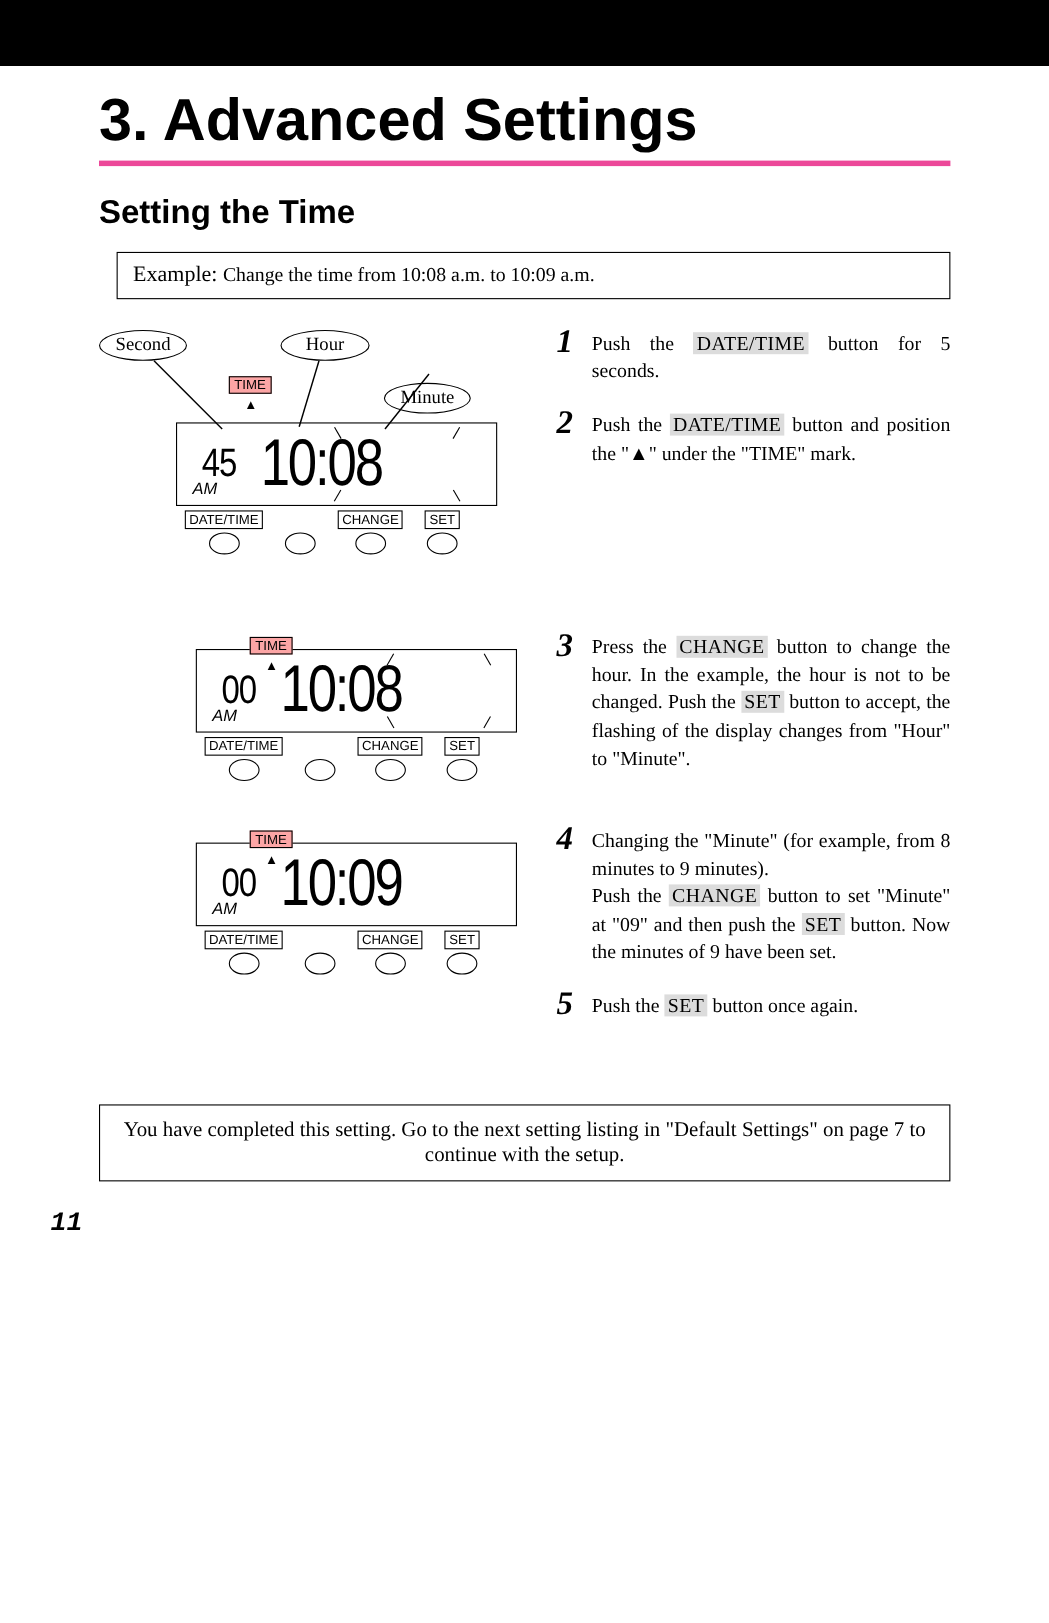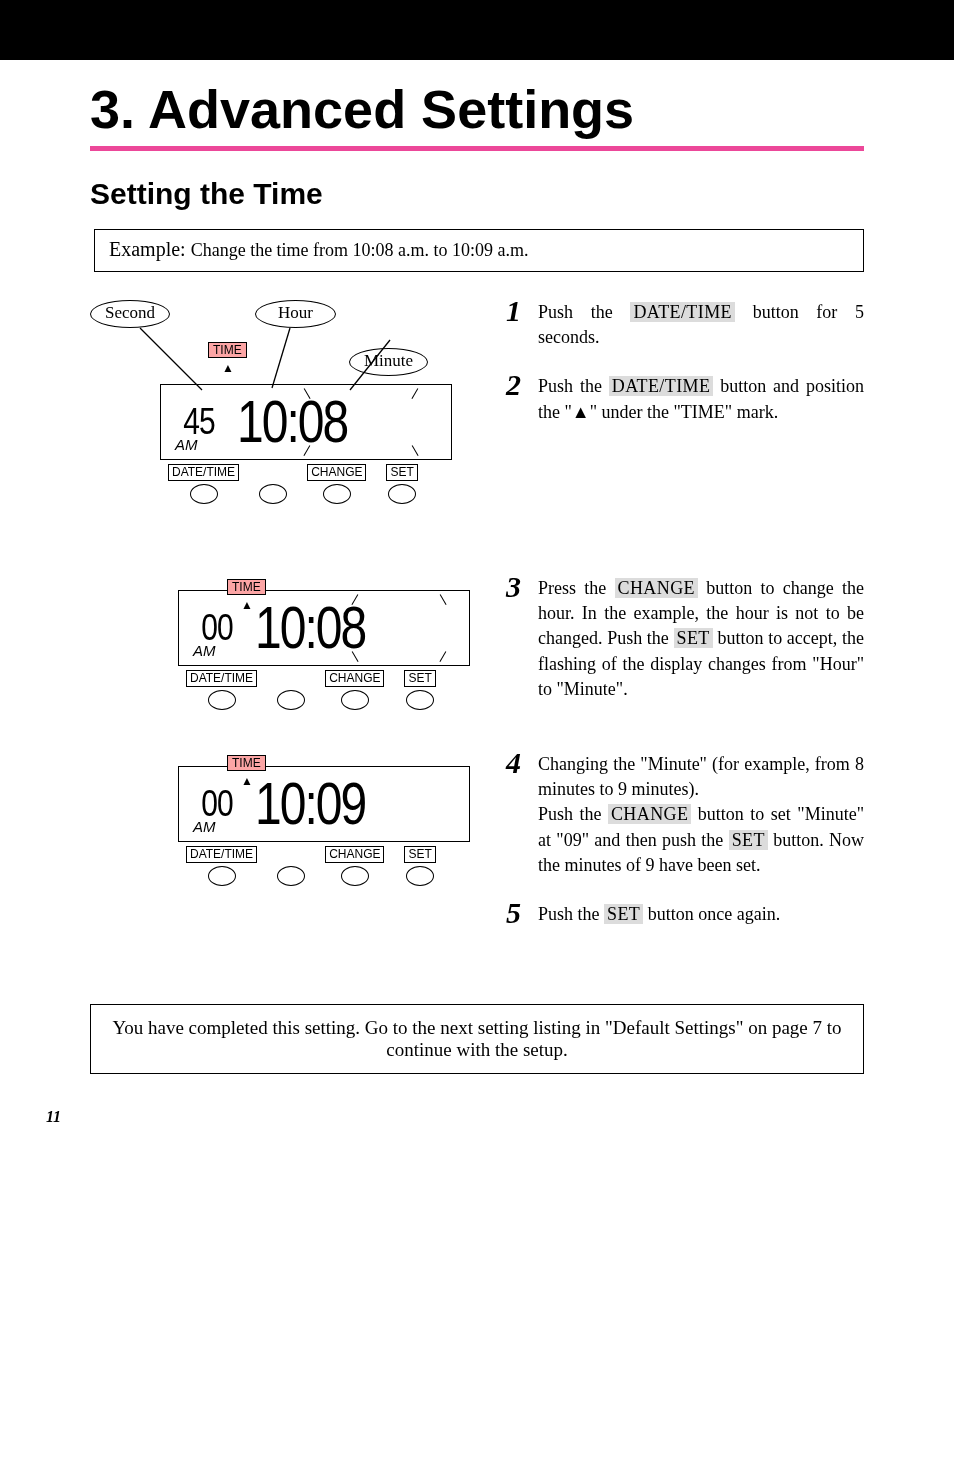--- a/index.html
+++ b/index.html
@@ -1,33 +1,33 @@
 <!DOCTYPE html>
 <html><head>
 <meta charset="utf-8">
 <style>
   html,body{margin:0;padding:0;background:#fff;color:#000;font-family:"Times New Roman",Times,serif;}
   .page{width:954px;margin:0 auto;position:relative;box-sizing:border-box;padding:0 0 80px 0;}
   .black-bar{background:#000;height:60px;margin:0 0 0 0;}
   .chapter-wrap{padding:0 90px 0 90px;}
   .chapter-title{font-family:Helvetica,Arial,sans-serif;font-weight:900;font-size:54px;letter-spacing:0px;margin:18px 0 0 0;padding-bottom:6px;border-bottom:5px solid #ec4899;}
   .subtitle{font-family:Helvetica,Arial,sans-serif;font-weight:900;font-size:30px;margin:26px 0 18px 0;}
-  .example-box{border:1.5px solid #000;padding:8px 14px 10px 14px;margin:0 0 28px 4px;}
+  .example-box{border:1.5px solid #000;padding:8px 14px 10px 14px;margin:0 0 28px 16px;}
   .example-box .ex-lead{font-family:"Times New Roman",Times,serif;font-size:20px;}
   .example-box .ex-body{font-family:"Times New Roman",Times,serif;font-size:18px;}
   .body-row{display:flex;gap:36px;margin:0 0 26px 0;}
   .left-col{width:380px;flex:0 0 auto;}
   .right-col{flex:1 1 auto;font-size:18px;line-height:1.40;}
   .step{display:flex;align-items:flex-start;margin-bottom:24px;}
   .step-num{font-family:"Times New Roman",Times,serif;font-weight:700;font-style:italic;font-size:30px;line-height:1;width:28px;text-align:left;margin-right:4px;position:relative;top:-4px;}
   .step-text{flex:1;text-align:justify;}
   .btn-label{background:#dcdcdc;padding:0 3px;letter-spacing:.4px;}
   .note-box{border:1.5px solid #000;padding:10px 16px;margin:8px 0 0 32px;font-size:18px;}
   .conclusion-box{border:1.5px solid #000;padding:12px 18px;margin:48px 0 0 0;font-size:19px;text-align:center;}
-  .pg-num{position:absolute;bottom:28px;left:46px;font-family:Liberation Serif, serif;font-style:italic;font-weight:700;font-size:16px;}
+  .pg-num{position:absolute;bottom:28px;left:46px;font-family:Liberation Mono, monospace;font-style:italic;font-weight:700;font-size:24px;}
   .triangle-glyph{display:inline-block;}
   
   .device{position:relative;display:flex;flex-direction:column;align-items:flex-end;}
   .callout{border:1.3px solid #000;border-radius:50%;padding:2px 14px 4px 14px;font-size:17px;font-family:"Times New Roman",Times,serif;background:#fff;position:relative;}
   .lcd-block{margin-top:30px;border:1.5px solid #000;width:290px;}
   .lcd-block.small{margin-top:0;}
   .time-lbl{font-family:Helvetica,Arial,sans-serif;font-size:12px;border:1.3px solid #000;padding:0 4px;position:absolute;top:-12px;left:48px;background:#fca5a5;}
   .ptr{position:absolute;top:7px;left:62px;font-size:12px;}
   .lcd-body{display:flex;align-items:center;padding:4px 10px 4px 10px;position:relative;height:66px;}
   .seconds{font-family:Helvetica,Arial,sans-serif;font-weight:300;font-size:30px;letter-spacing:-1px;width:56px;text-align:center;transform:scaleY(1.2);}

